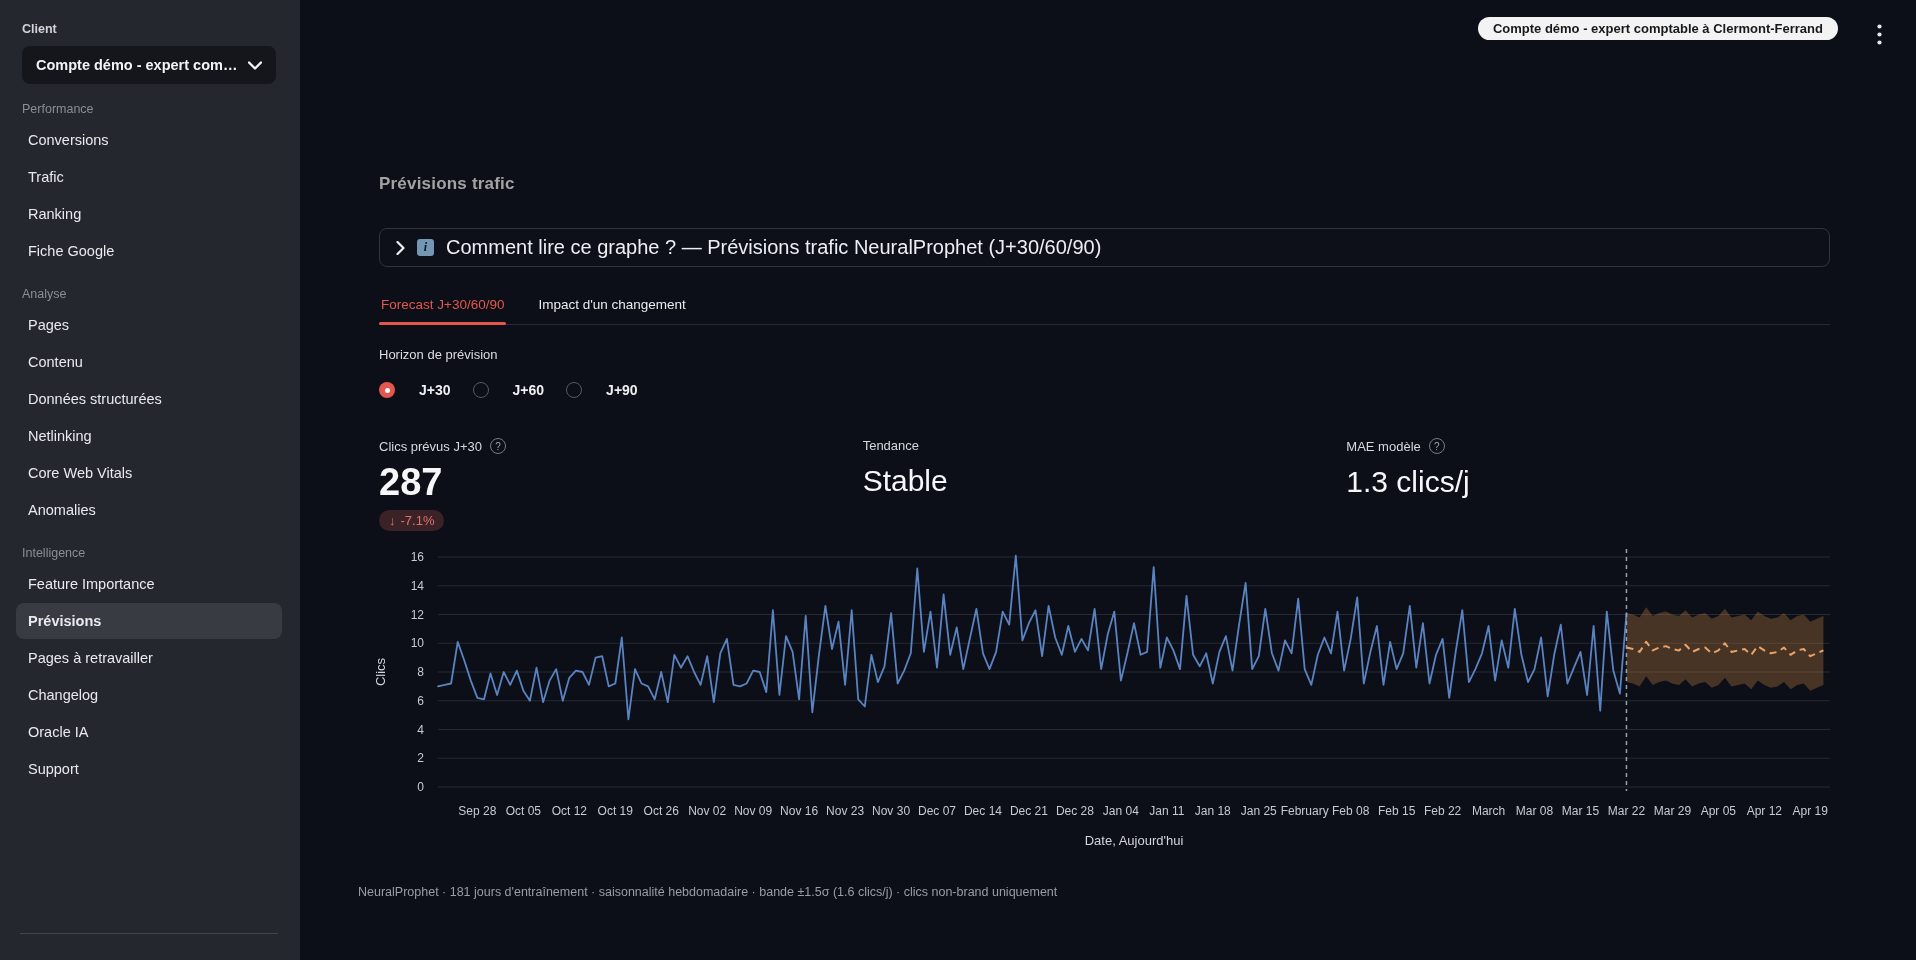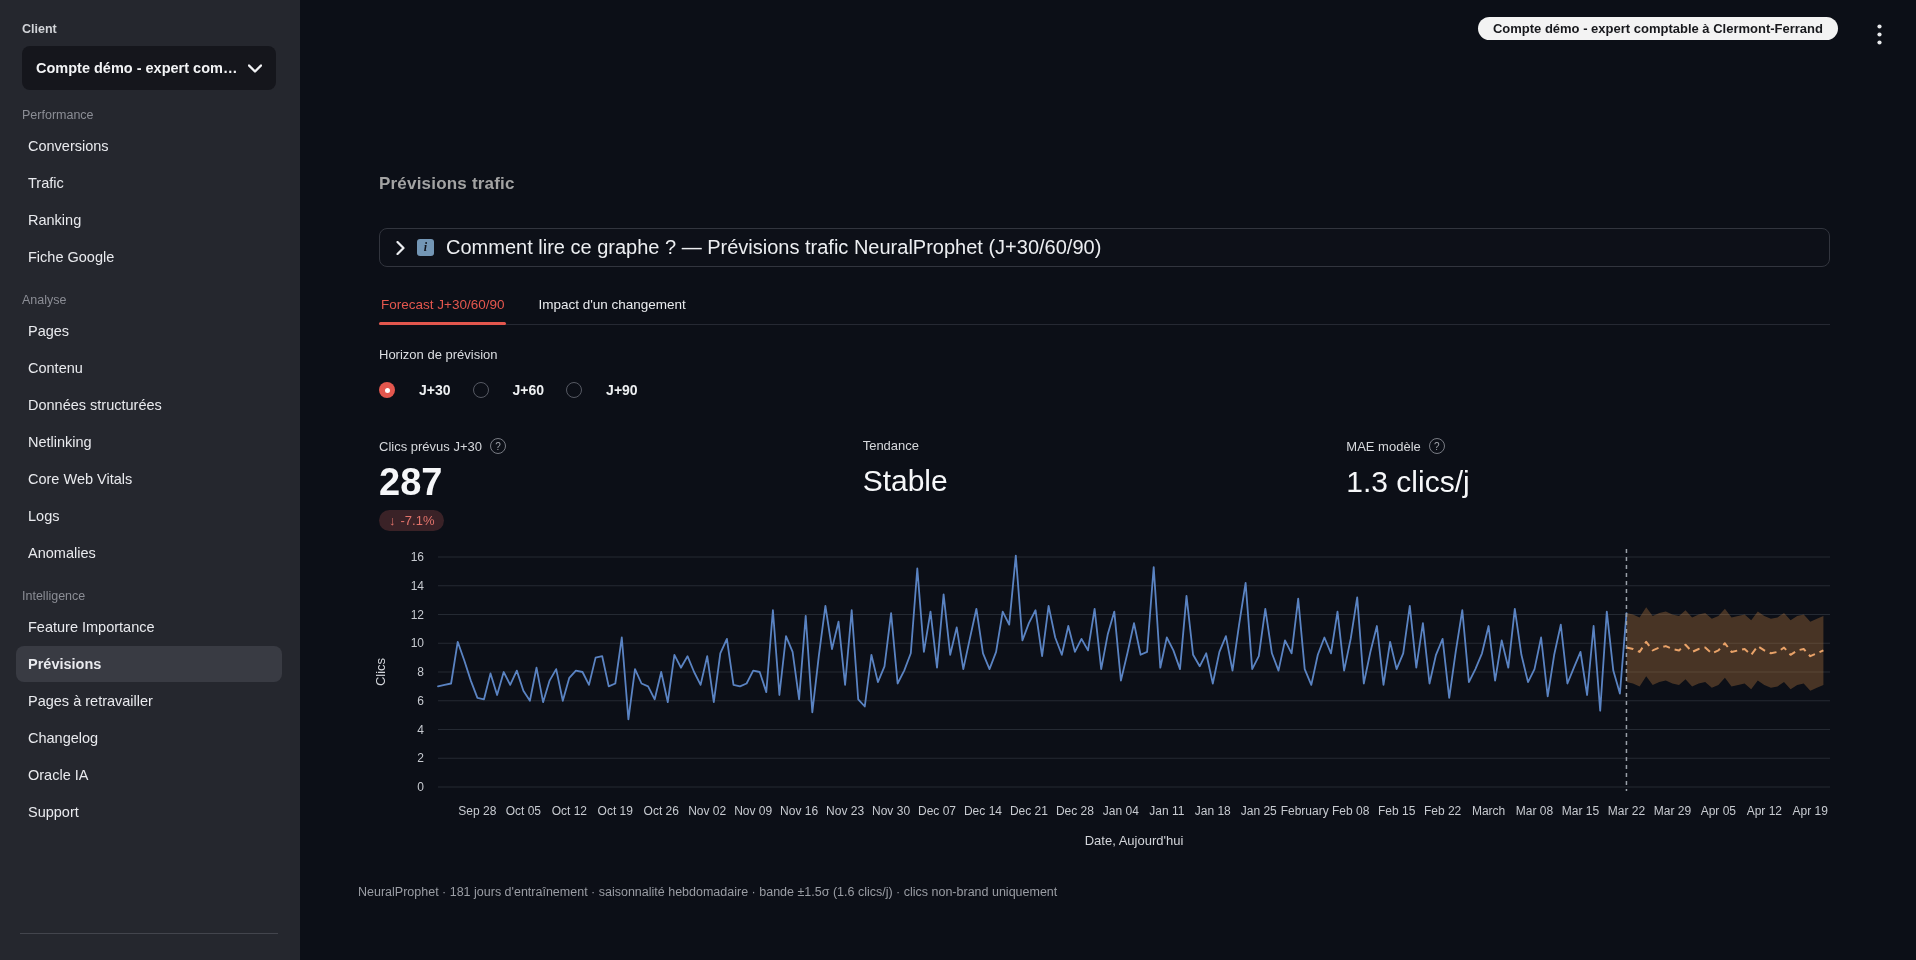--- a/index.html
+++ b/index.html
@@ -2,21 +2,21 @@
 <html><head>
 <meta charset="utf-8">
 <style>
   * { margin:0; padding:0; box-sizing:border-box; }
   html,body { width:1916px; height:960px; background:#0c0f17; font-family:"Liberation Sans", sans-serif; overflow:hidden; }
   .app { display:flex; width:1916px; height:960px; }
 
   
   .sidebar { width:300px; min-width:300px; height:100%; background:#25272e; padding:20px 24px 0 22px; position:relative; }
   .client-label { color:#d2d4d8; font-size:12.5px; font-weight:700; margin-top:2px; }
-  .client-select { margin-top:10px; height:44px; background:#15161c; border-radius:8px; display:flex; align-items:center; justify-content:space-between; padding:0 14px; cursor:pointer; }
+  .client-select { margin-top:10px; height:38px; background:#15161c; border-radius:8px; display:flex; align-items:center; justify-content:space-between; padding:0 14px; cursor:pointer; }
   .client-select .val { color:#f2f3f5; font-size:14.5px; font-weight:700; white-space:nowrap; overflow:hidden; }
   .nav { margin-top:16px; }
   .nav-section { color:#8b8d95; font-size:12.5px; margin:18px 0 6px 0; padding-left:0; }
   .nav-item { color:#e9eaee; font-size:14.5px; padding:10px 12px; margin:1px -6px; border-radius:8px; cursor:pointer; }
   .nav-item.active { background:#393b43; font-weight:700; }
   .sidebar-divider { position:absolute; left:20px; right:22px; bottom:26px; height:1px; background:#43454d; }
 
   
   .main { flex:1; position:relative; background:#0c0f17; }
   .account-chip { position:absolute; top:17px; right:78px; background:#f3f3f3; color:#17181c; font-size:13px; font-weight:700; padding:4px 15px; border-radius:999px; white-space:nowrap; }
@@ -63,21 +63,20 @@
         <div class="nav-item">Conversions</div>
         <div class="nav-item">Trafic</div>
         <div class="nav-item">Ranking</div>
         <div class="nav-item">Fiche Google</div>
         <div class="nav-section">Analyse</div>
         <div class="nav-item">Pages</div>
         <div class="nav-item">Contenu</div>
         <div class="nav-item">Données structurées</div>
         <div class="nav-item">Netlinking</div>
         <div class="nav-item">Core Web Vitals</div>
-        <div class="nav-item">Logs</div>
         <div class="nav-item">Anomalies</div>
         <div class="nav-section">Intelligence</div>
         <div class="nav-item">Feature Importance</div>
         <div class="nav-item active">Prévisions</div>
         <div class="nav-item">Pages à retravailler</div>
         <div class="nav-item">Changelog</div>
         <div class="nav-item">Oracle IA</div>
         <div class="nav-item">Support</div>
       </nav>
     <div class="sidebar-divider"></div>

